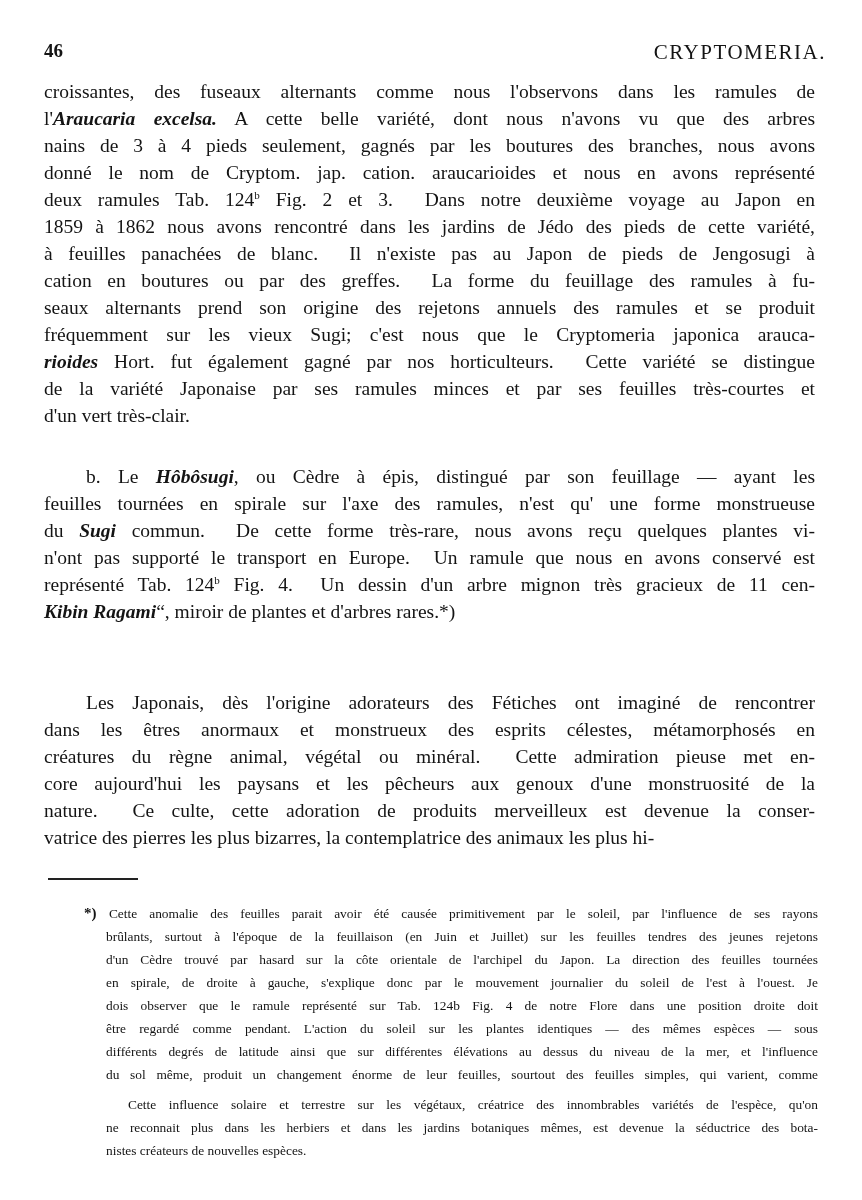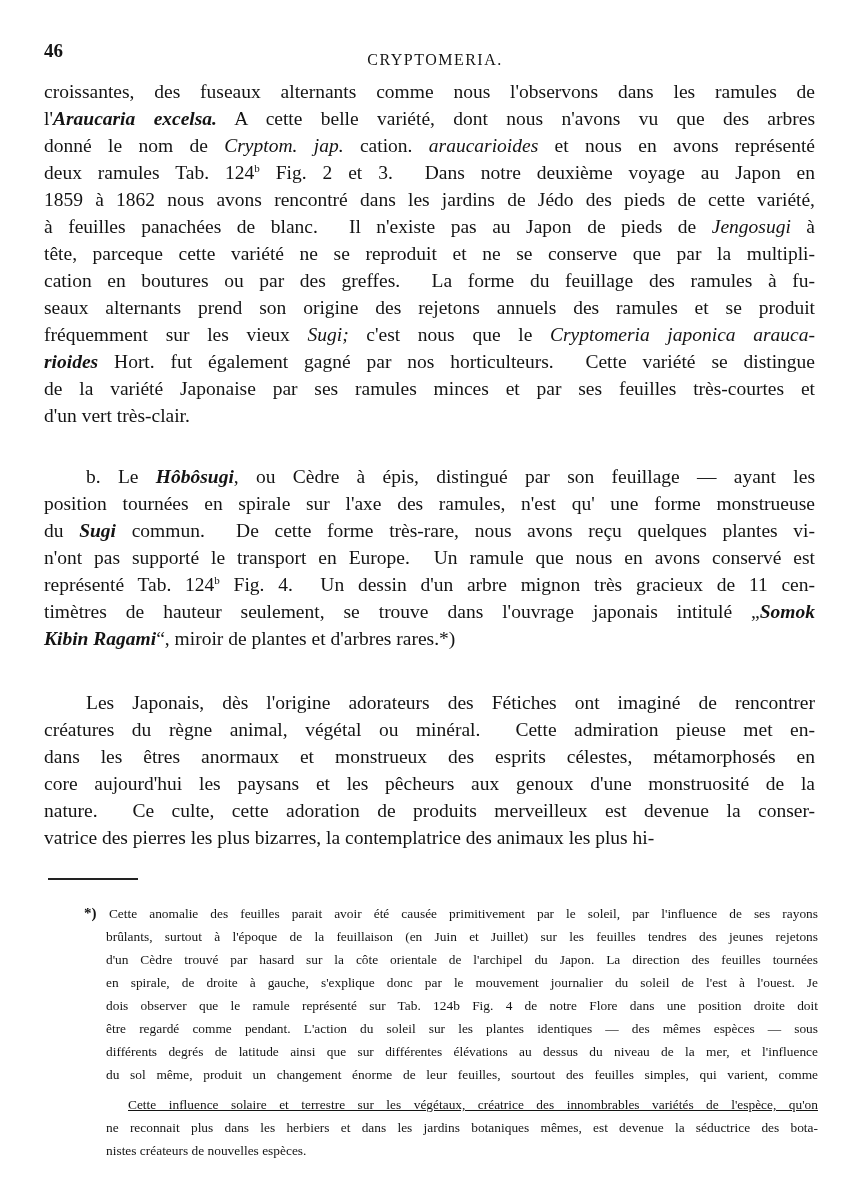--- a/index.html
+++ b/index.html
@@ -1,75 +1,74 @@
 <!DOCTYPE html>
 <html><head>
 <meta charset="utf-8">
 <style>
   html, body { margin: 0; padding: 0; background: #ffffff; }
   body { width: 862px; height: 1200px; position: relative; overflow: hidden;
          font-family: "Liberation Serif", "DejaVu Serif", serif; color: #141414; }
   .page { position: absolute; left: 0; top: 0; width: 862px; height: 1200px; }
   .header { position: absolute; top: 40px; left: 44px; width: 782px; height: 30px; }
   .page-num { position: absolute; left: 0; top: 0; font-weight: bold; font-size: 19px; font-family: "Liberation Sans Narrow", "Liberation Serif", serif; }
-  .running-title { position: absolute; left: 0; right: 0; top: 0; text-align: center; font-size: 16px; letter-spacing: 1.5px; margin-top: 11px; }
+  .running-title { position: absolute; left: 0; right: 0; top: 0; text-align: right; font-size: 21px; letter-spacing: 1.5px; }
   .body-lines { position: absolute; left: 44px; width: 771px; }
   .line { height: 27px; line-height: 27px; font-size: 19.5px; text-align: justify; text-align-last: justify;
           white-space: nowrap; overflow: visible; transform-origin: left center; }
   .line.last { text-align-last: left; }
   .line.indent { padding-left: 42px; }
   .line span { white-space: pre; }
-  .i { font-style: italic; }
+  .i { }
   .bi { font-weight: bold; font-style: italic; }
   .rule { position: absolute; left: 48px; top: 878px; width: 90px; height: 2px; background: #222; }
   .notes { position: absolute; left: 84px; width: 734px; }
   .nline { height: 23px; line-height: 23px; font-size: 13.4px; text-align: justify; text-align-last: justify; white-space: nowrap; }
   .nline.last { text-align-last: left; }
   .nline.hang { padding-left: 22px; }
-  .nline.indent2 { padding-left: 44px; text-decoration: underline; }
+  .nline.indent2 { padding-left: 44px; }
   .nline .star { font-weight: bold; font-size: 15px; }
   .sup { font-size: 11px; vertical-align: super; line-height: 0; }
 </style>
 </head>
 <body>
 
 <div class="page">
   <div class="header">
     <span class="page-num">46</span>
     <div class="running-title">CRYPTOMERIA.</div>
   </div>
 
   <div class="body-lines" id="para-p1" style="top:78px;">
       <div class="line" style=""><span>croissantes, des fuseaux alternants comme nous l'observons dans les ramules de</span></div>
       <div class="line" style=""><span>l'</span><span class="bi">Araucaria excelsa.</span><span> A cette belle variété, dont nous n'avons vu que des arbres</span></div>
+      <div class="line" style=""><span>nains de 3 à 4 pieds seulement, gagnés par les boutures des branches, nous avons</span></div>
       <div class="line" style=""><span>donné le nom de </span><span class="i">Cryptom. jap.</span><span> cation. </span><span class="i">araucarioides</span><span> et nous en avons représenté</span></div>
       <div class="line" style=""><span>deux ramules Tab. 124</span><span class="sup">b</span><span> Fig. 2 et 3.  Dans notre deuxième voyage au Japon en</span></div>
       <div class="line" style=""><span>1859 à 1862 nous avons rencontré dans les jardins de Jédo des pieds de cette variété,</span></div>
       <div class="line" style=""><span>à feuilles panachées de blanc.  Il n'existe pas au Japon de pieds de </span><span class="i">Jengosugi</span><span> à</span></div>
-      <div class="line" style=""><span>tête, parceque cette variété ne se reproduit et ne se conserve que par la multipli-</span></div>
       <div class="line" style=""><span>cation en boutures ou par des greffes.  La forme du feuillage des ramules à fu-</span></div>
       <div class="line" style=""><span>seaux alternants prend son origine des rejetons annuels des ramules et se produit</span></div>
       <div class="line" style=""><span>fréquemment sur les vieux </span><span class="i">Sugi;</span><span> c'est nous que le </span><span class="i">Cryptomeria japonica arauca-</span></div>
       <div class="line" style=""><span class="bi">rioides</span><span> Hort. fut également gagné par nos horticulteurs.  Cette variété se distingue</span></div>
       <div class="line" style=""><span>de la variété Japonaise par ses ramules minces et par ses feuilles très-courtes et</span></div>
       <div class="line last" style=""><span>d'un vert très-clair.</span></div>
     </div>
   <div class="body-lines" id="para-p2" style="top:463px;">
       <div class="line indent" style=""><span>b. Le </span><span class="bi">Hôbôsugi</span><span>, ou Cèdre à épis, distingué par son feuillage — ayant les</span></div>
-      <div class="line" style=""><span>position tournées en spirale sur l'axe des ramules, n'est qu' une forme monstrueuse</span></div>
+      <div class="line" style=""><span>feuilles tournées en spirale sur l'axe des ramules, n'est qu' une forme monstrueuse</span></div>
       <div class="line" style=""><span>du </span><span class="bi">Sugi</span><span> commun.  De cette forme très-rare, nous avons reçu quelques plantes vi-</span></div>
       <div class="line" style=""><span>n'ont pas supporté le transport en Europe.  Un ramule que nous en avons conservé est</span></div>
       <div class="line" style=""><span>représenté Tab. 124</span><span class="sup">b</span><span> Fig. 4.  Un dessin d'un arbre mignon très gracieux de 11 cen-</span></div>
-      <div class="line" style=""><span>timètres de hauteur seulement, se trouve dans l'ouvrage japonais intitulé „</span><span class="bi">Somok</span></div>
       <div class="line last" style=""><span class="bi">Kibin Ragami</span><span>“, miroir de plantes et d'arbres rares.*)</span></div>
     </div>
   <div class="body-lines" id="para-p3" style="top:689px;">
       <div class="line indent" style=""><span>Les Japonais, dès l'origine adorateurs des Fétiches ont imaginé de rencontrer</span></div>
+      <div class="line" style=""><span>dans les êtres anormaux et monstrueux des esprits célestes, métamorphosés en</span></div>
       <div class="line" style=""><span>créatures du règne animal, végétal ou minéral.  Cette admiration pieuse met en-</span></div>
-      <div class="line" style=""><span>dans les êtres anormaux et monstrueux des esprits célestes, métamorphosés en</span></div>
       <div class="line" style=""><span>core aujourd'hui les paysans et les pêcheurs aux genoux d'une monstruosité de la</span></div>
       <div class="line" style=""><span>nature.  Ce culte, cette adoration de produits merveilleux est devenue la conser-</span></div>
       <div class="line last" style=""><span>vatrice des pierres les plus bizarres, la contemplatrice des animaux les plus hi-</span></div>
     </div>
 
   <div class="rule"></div>
 
   <div class="notes" id="note-0" style="top:902px;">
       <div class="nline" style=""><span class="star">*) </span><span>Cette anomalie des feuilles parait avoir été causée primitivement par le soleil, par l'influence de ses rayons</span></div>
       <div class="nline hang" style=""><span>brûlants, surtout à l'époque de la feuillaison (en Juin et Juillet) sur les feuilles tendres des jeunes rejetons</span></div>

